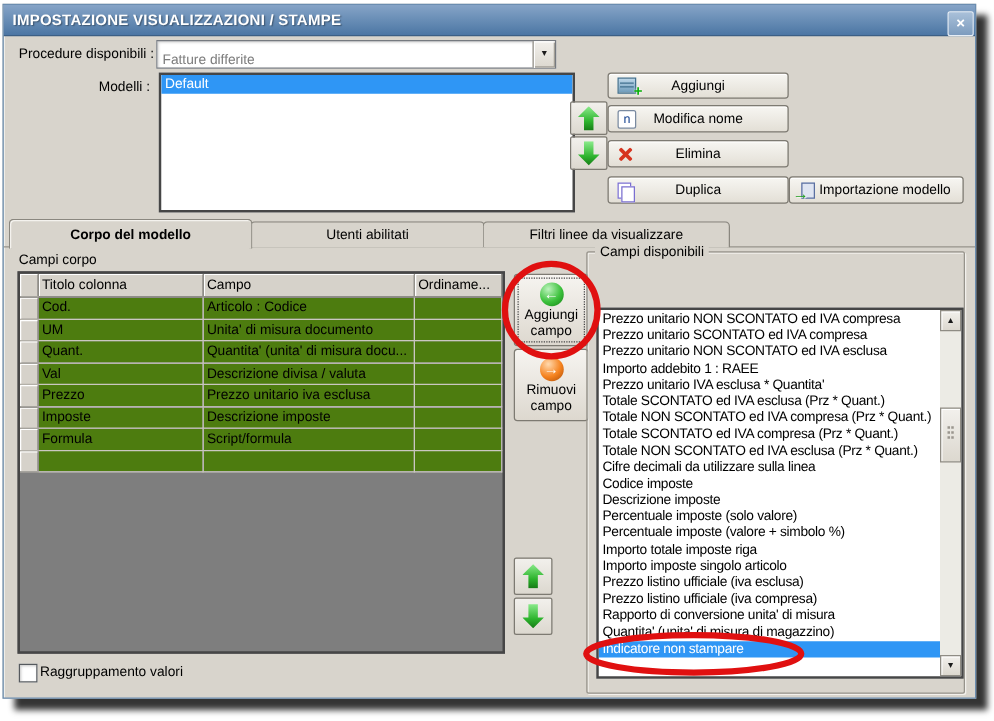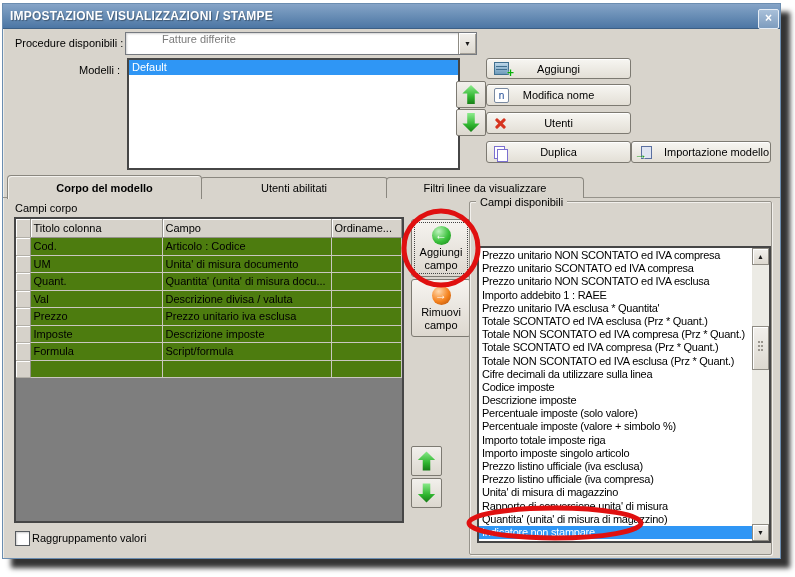--- a/index.html
+++ b/index.html
@@ -15,21 +15,21 @@
   .title{position:absolute;left:7px;top:5px;font-size:12px;font-weight:bold;color:#fff;
          letter-spacing:.2px;text-shadow:1px 1px 1px rgba(0,0,0,.35);white-space:nowrap;}
   .close{position:absolute;right:1px;top:5px;width:19px;height:18px;
          background:linear-gradient(#a9c0d9,#7d9cbe);border:1px solid #e6edf5;border-radius:2px;
          color:#fff;font-weight:bold;font-size:12px;line-height:16px;text-align:center;cursor:default;}
 
   .lbl{position:absolute;white-space:nowrap;}
 
   
   .combo{position:absolute;background:#fff;border:1px solid #767a80;
-         box-shadow:inset 1px 1px 2px rgba(0,0,0,.18);display:flex;align-items:flex-start;padding-left:32px;}
+         box-shadow:inset 1px 1px 2px rgba(0,0,0,.18);display:flex;align-items:flex-end;}
   .combo .val{flex:1;padding-left:4px;white-space:nowrap;overflow:hidden;}
   .combo.gray .val{color:#7b7b7b;}
   .combo.yellow{background:#ffff9c;}
   .combo.yellow .val{font-weight:bold;}
   .dropbtn{width:17px;align-self:stretch;background:linear-gradient(#f2f0ec,#dcd8cf);
            border-left:1px solid #8f8c84;box-shadow:inset 1px 1px 0 #fff,inset -1px -1px 0 #a39f96;
            display:flex;align-items:center;justify-content:center;font-size:7px;color:#1a1a1a;}
 
   
   .sunkenlist{position:absolute;background:#fff;border:2px solid #464646;overflow:hidden;}
@@ -158,32 +158,32 @@
       <span>Aggiungi</span>
     </div>
     <div class="btn" style="left:483px;top:80px;width:143px;height:20px;">
       <span class="ic ic-n">
           <span>n</span>
         </span>
       <span>Modifica nome</span>
     </div>
     <div class="btn" style="left:483px;top:108px;width:143px;height:20px;">
       <span class="ic ic-x"></span>
-      <span>Utenti</span>
+      <span>Elimina</span>
     </div>
     <div class="btn" style="left:483px;top:137px;width:143px;height:20px;">
       <span class="ic ic-copy"></span>
       <span>Duplica</span>
     </div>
     <div class="btn" style="left:628px;top:137px;width:138px;height:20px;">
       <span class="ic ic-import" style="left:4px;">
         <span class="box"></span>
           <span class="arr">→</span>
       </span>
-      <span style="padding-left:31px;text-align:right;">Importazione modello</span>
+      <span style="padding-left:14px;text-align:right;">Importazione modello</span>
     </div>
 
     <div class="tabline"></div>
     <div id="tabstrip">
         <div class="tab tab-0 active">Corpo del modello</div>
         <div class="tab tab-1">Utenti abilitati</div>
         <div class="tab tab-2">Filtri linee da visualizzare</div>
       </div>
 
     <span class="lbl" style="left:12px;top:198px;">Campi corpo</span>
@@ -295,21 +295,20 @@
           <div class="av-item">Totale NON SCONTATO ed IVA esclusa (Prz * Quant.)</div>
           <div class="av-item">Cifre decimali da utilizzare sulla linea</div>
           <div class="av-item">Codice imposte</div>
           <div class="av-item">Descrizione imposte</div>
           <div class="av-item">Percentuale imposte (solo valore)</div>
           <div class="av-item">Percentuale imposte (valore + simbolo %)</div>
           <div class="av-item">Importo totale imposte riga</div>
           <div class="av-item">Importo imposte singolo articolo</div>
           <div class="av-item">Prezzo listino ufficiale (iva esclusa)</div>
           <div class="av-item">Prezzo listino ufficiale (iva compresa)</div>
-          <div class="av-item">Unita' di misura di magazzino</div>
           <div class="av-item">Rapporto di conversione unita' di misura</div>
           <div class="av-item">Quantita' (unita' di misura di magazzino)</div>
           <div class="av-item sel">Indicatore non stampare</div>
         </div>
       <div class="av-scroll">
         <div class="scroll-btn sb-up">
             <span>▲</span>
           </div>
         <div class="sb-thumb"></div>
         <div class="scroll-btn sb-down">

